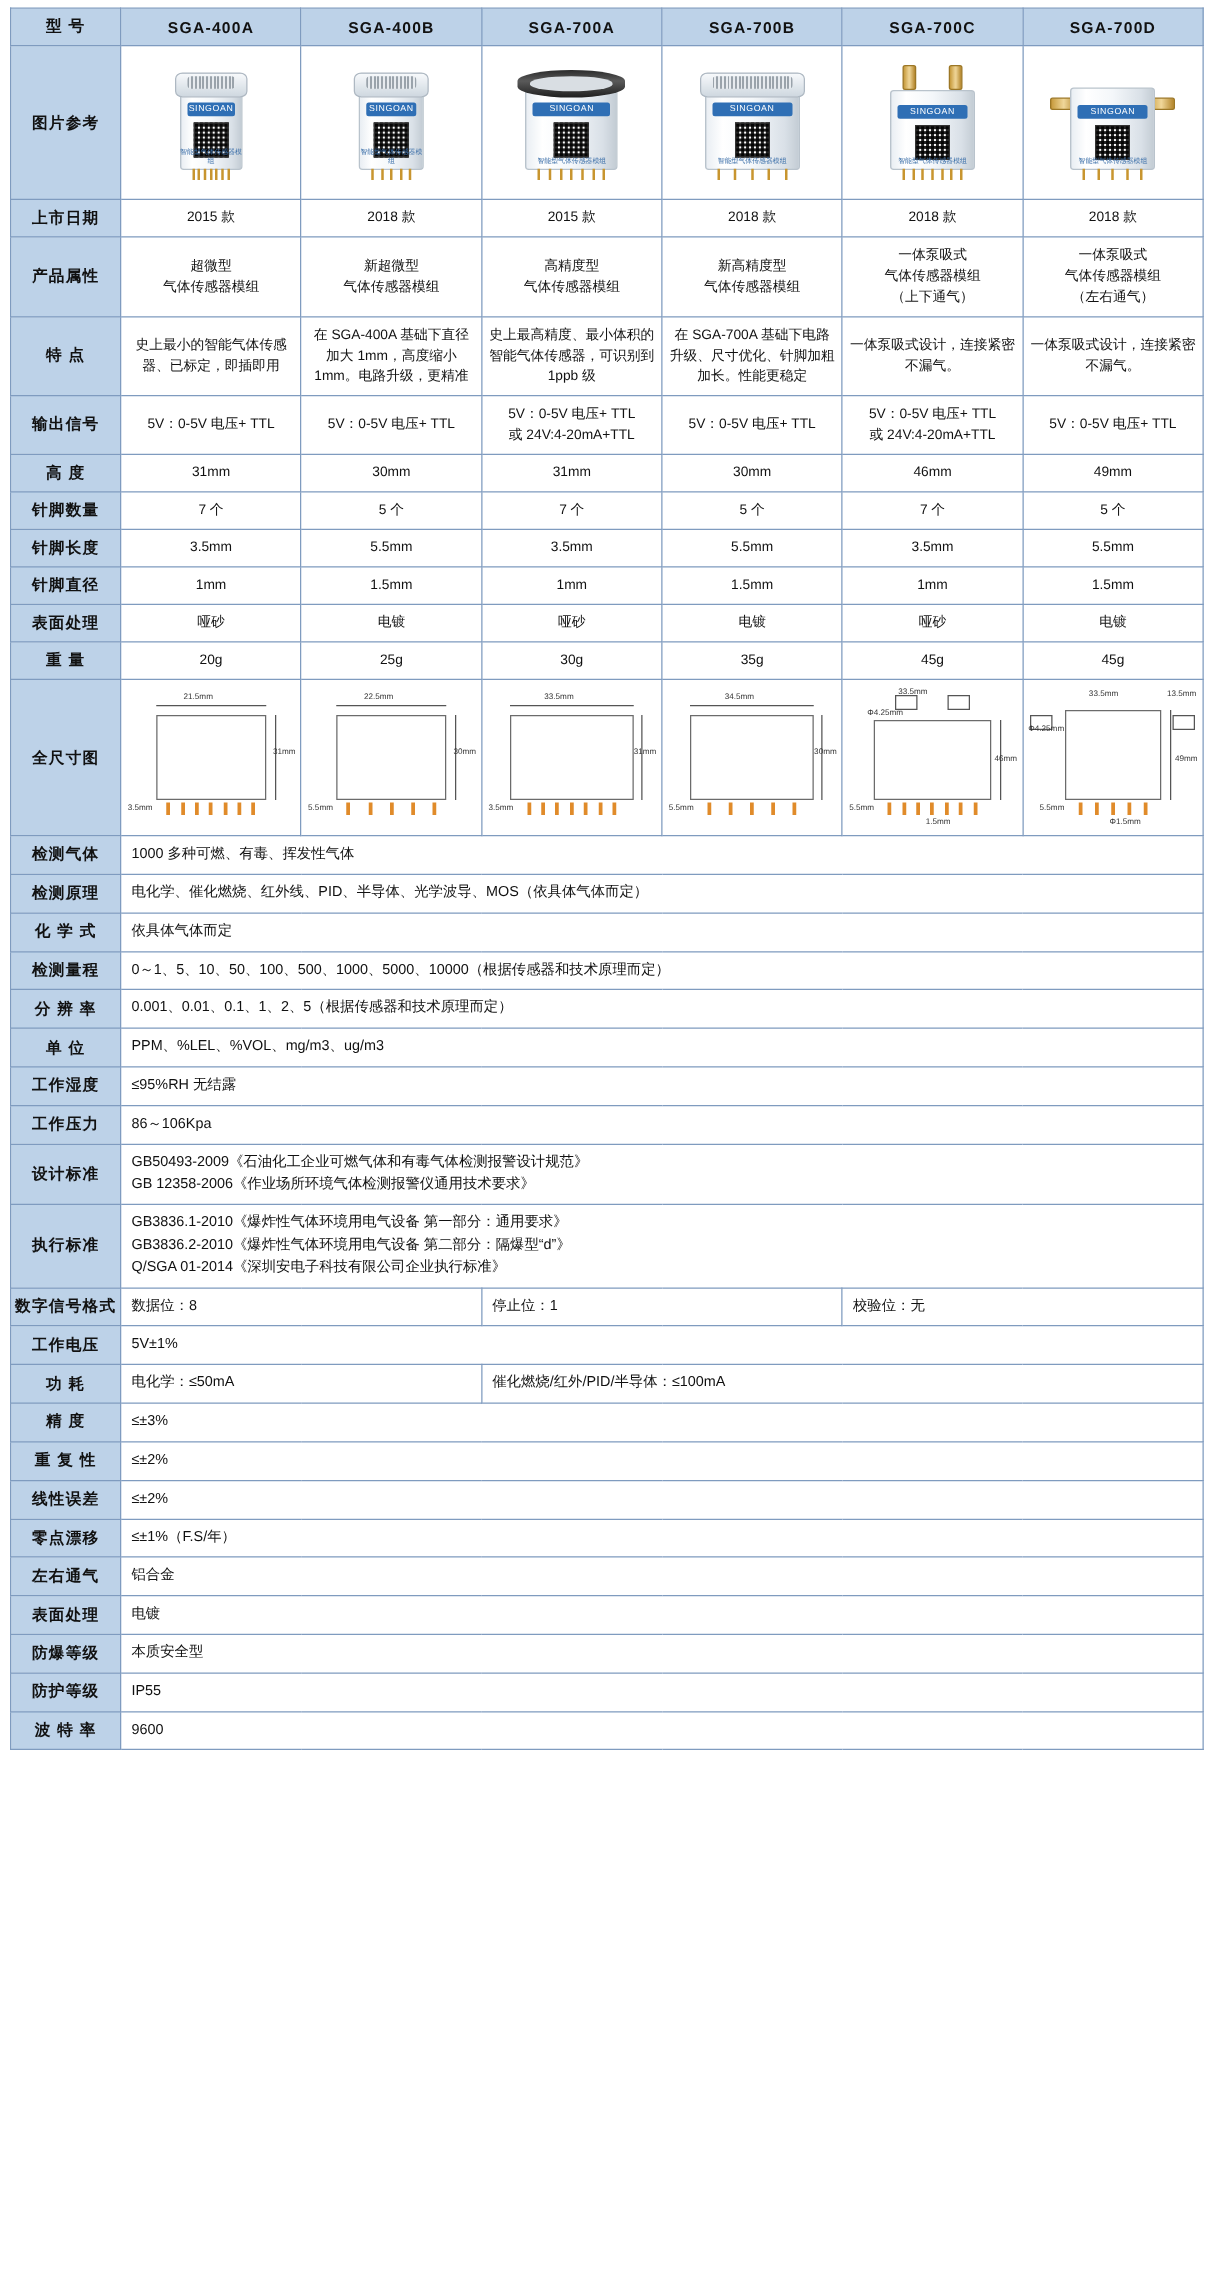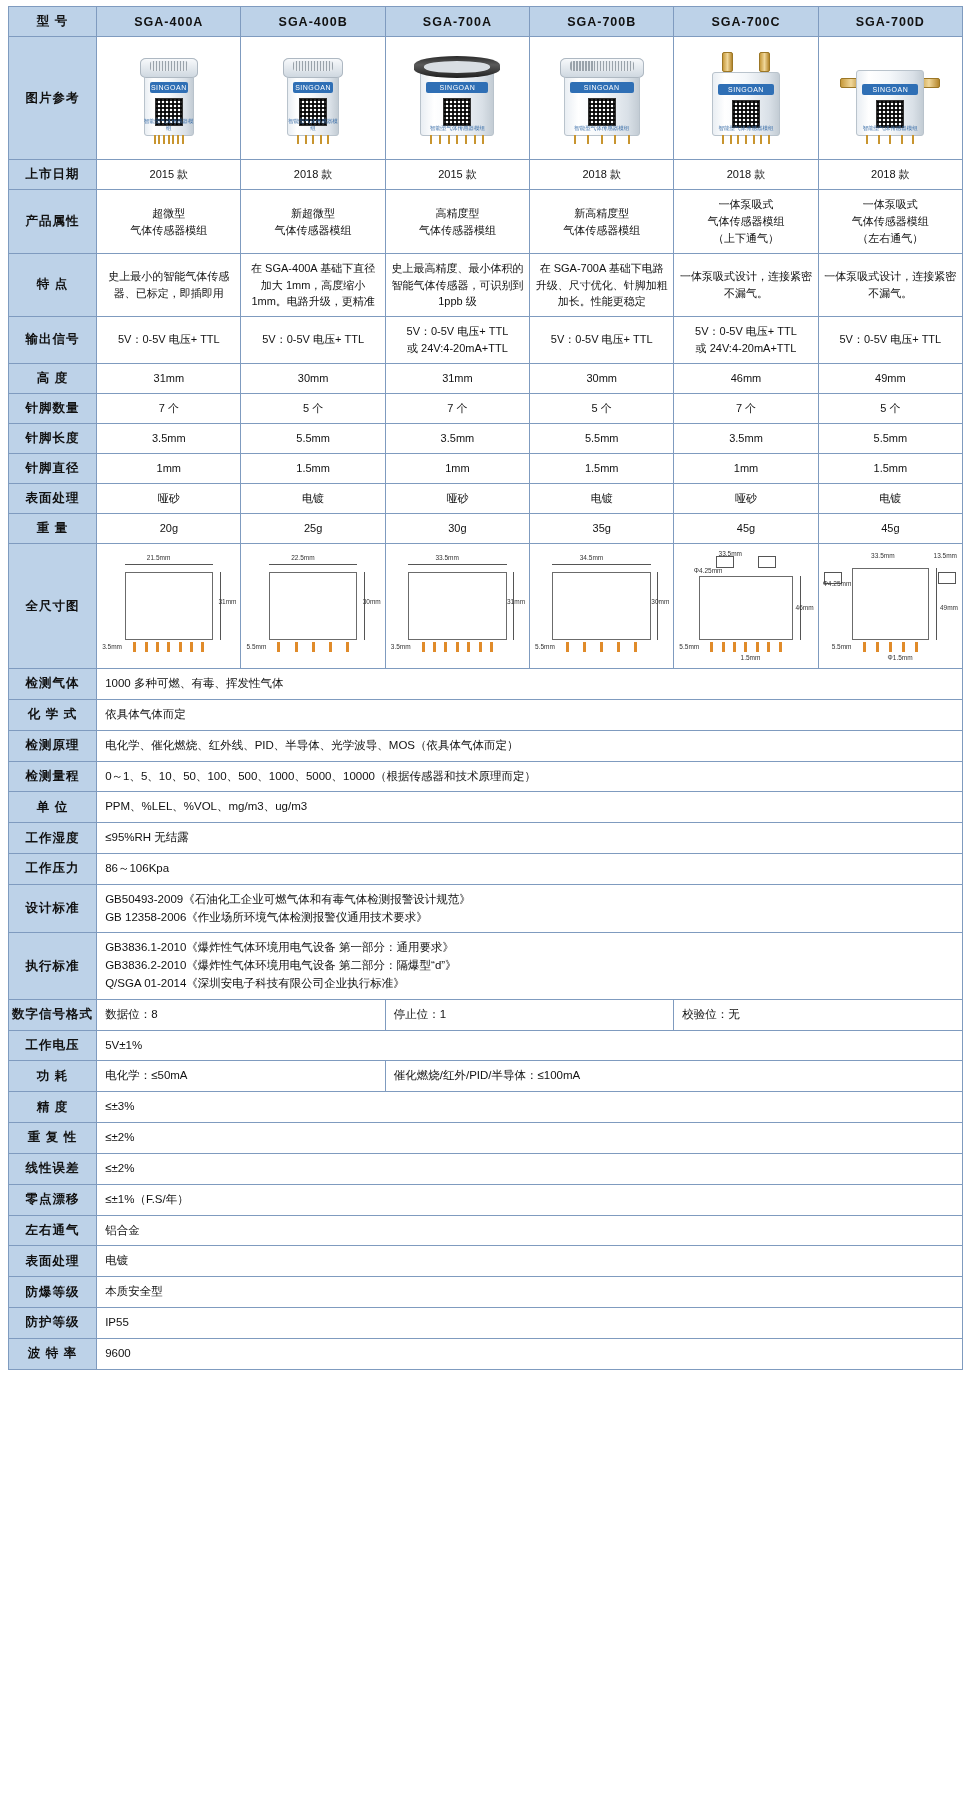--- a/index.html
+++ b/index.html
@@ -485,30 +485,34 @@
               </div>
       </div>
     </td>
   </tr>
 
   <tr class="spec">
     <td class="lbl">检测气体</td>
     <td class="cell left" colspan="6">1000 多种可燃、有毒、挥发性气体</td>
   </tr>
   <tr class="spec">
+    <td class="lbl">检测原理</td>
+    <td class="cell left" colspan="6">电化学、催化燃烧、红外线、PID、半导体、光学波导、MOS（依具体气体而定）</td>
+  </tr>
+  <tr class="spec">
     <td class="lbl">化 学 式</td>
     <td class="cell left" colspan="6">依具体气体而定</td>
   </tr>
   <tr class="spec">
-    <td class="lbl">检测原理</td>
-    <td class="cell left" colspan="6">电化学、催化燃烧、红外线、PID、半导体、光学波导、MOS（依具体气体而定）</td>
-  </tr>
-  <tr class="spec">
     <td class="lbl">检测量程</td>
     <td class="cell left" colspan="6">0～1、5、10、50、100、500、1000、5000、10000（根据传感器和技术原理而定）</td>
+  </tr>
+  <tr class="spec">
+    <td class="lbl">分 辨 率</td>
+    <td class="cell left" colspan="6">0.001、0.01、0.1、1、2、5（根据传感器和技术原理而定）</td>
   </tr>
   <tr class="spec">
     <td class="lbl">单 位</td>
     <td class="cell left" colspan="6">PPM、%LEL、%VOL、mg/m3、ug/m3</td>
   </tr>
   <tr class="spec">
     <td class="lbl">工作湿度</td>
     <td class="cell left" colspan="6">≤95%RH 无结露</td>
   </tr>
   <tr class="spec">

